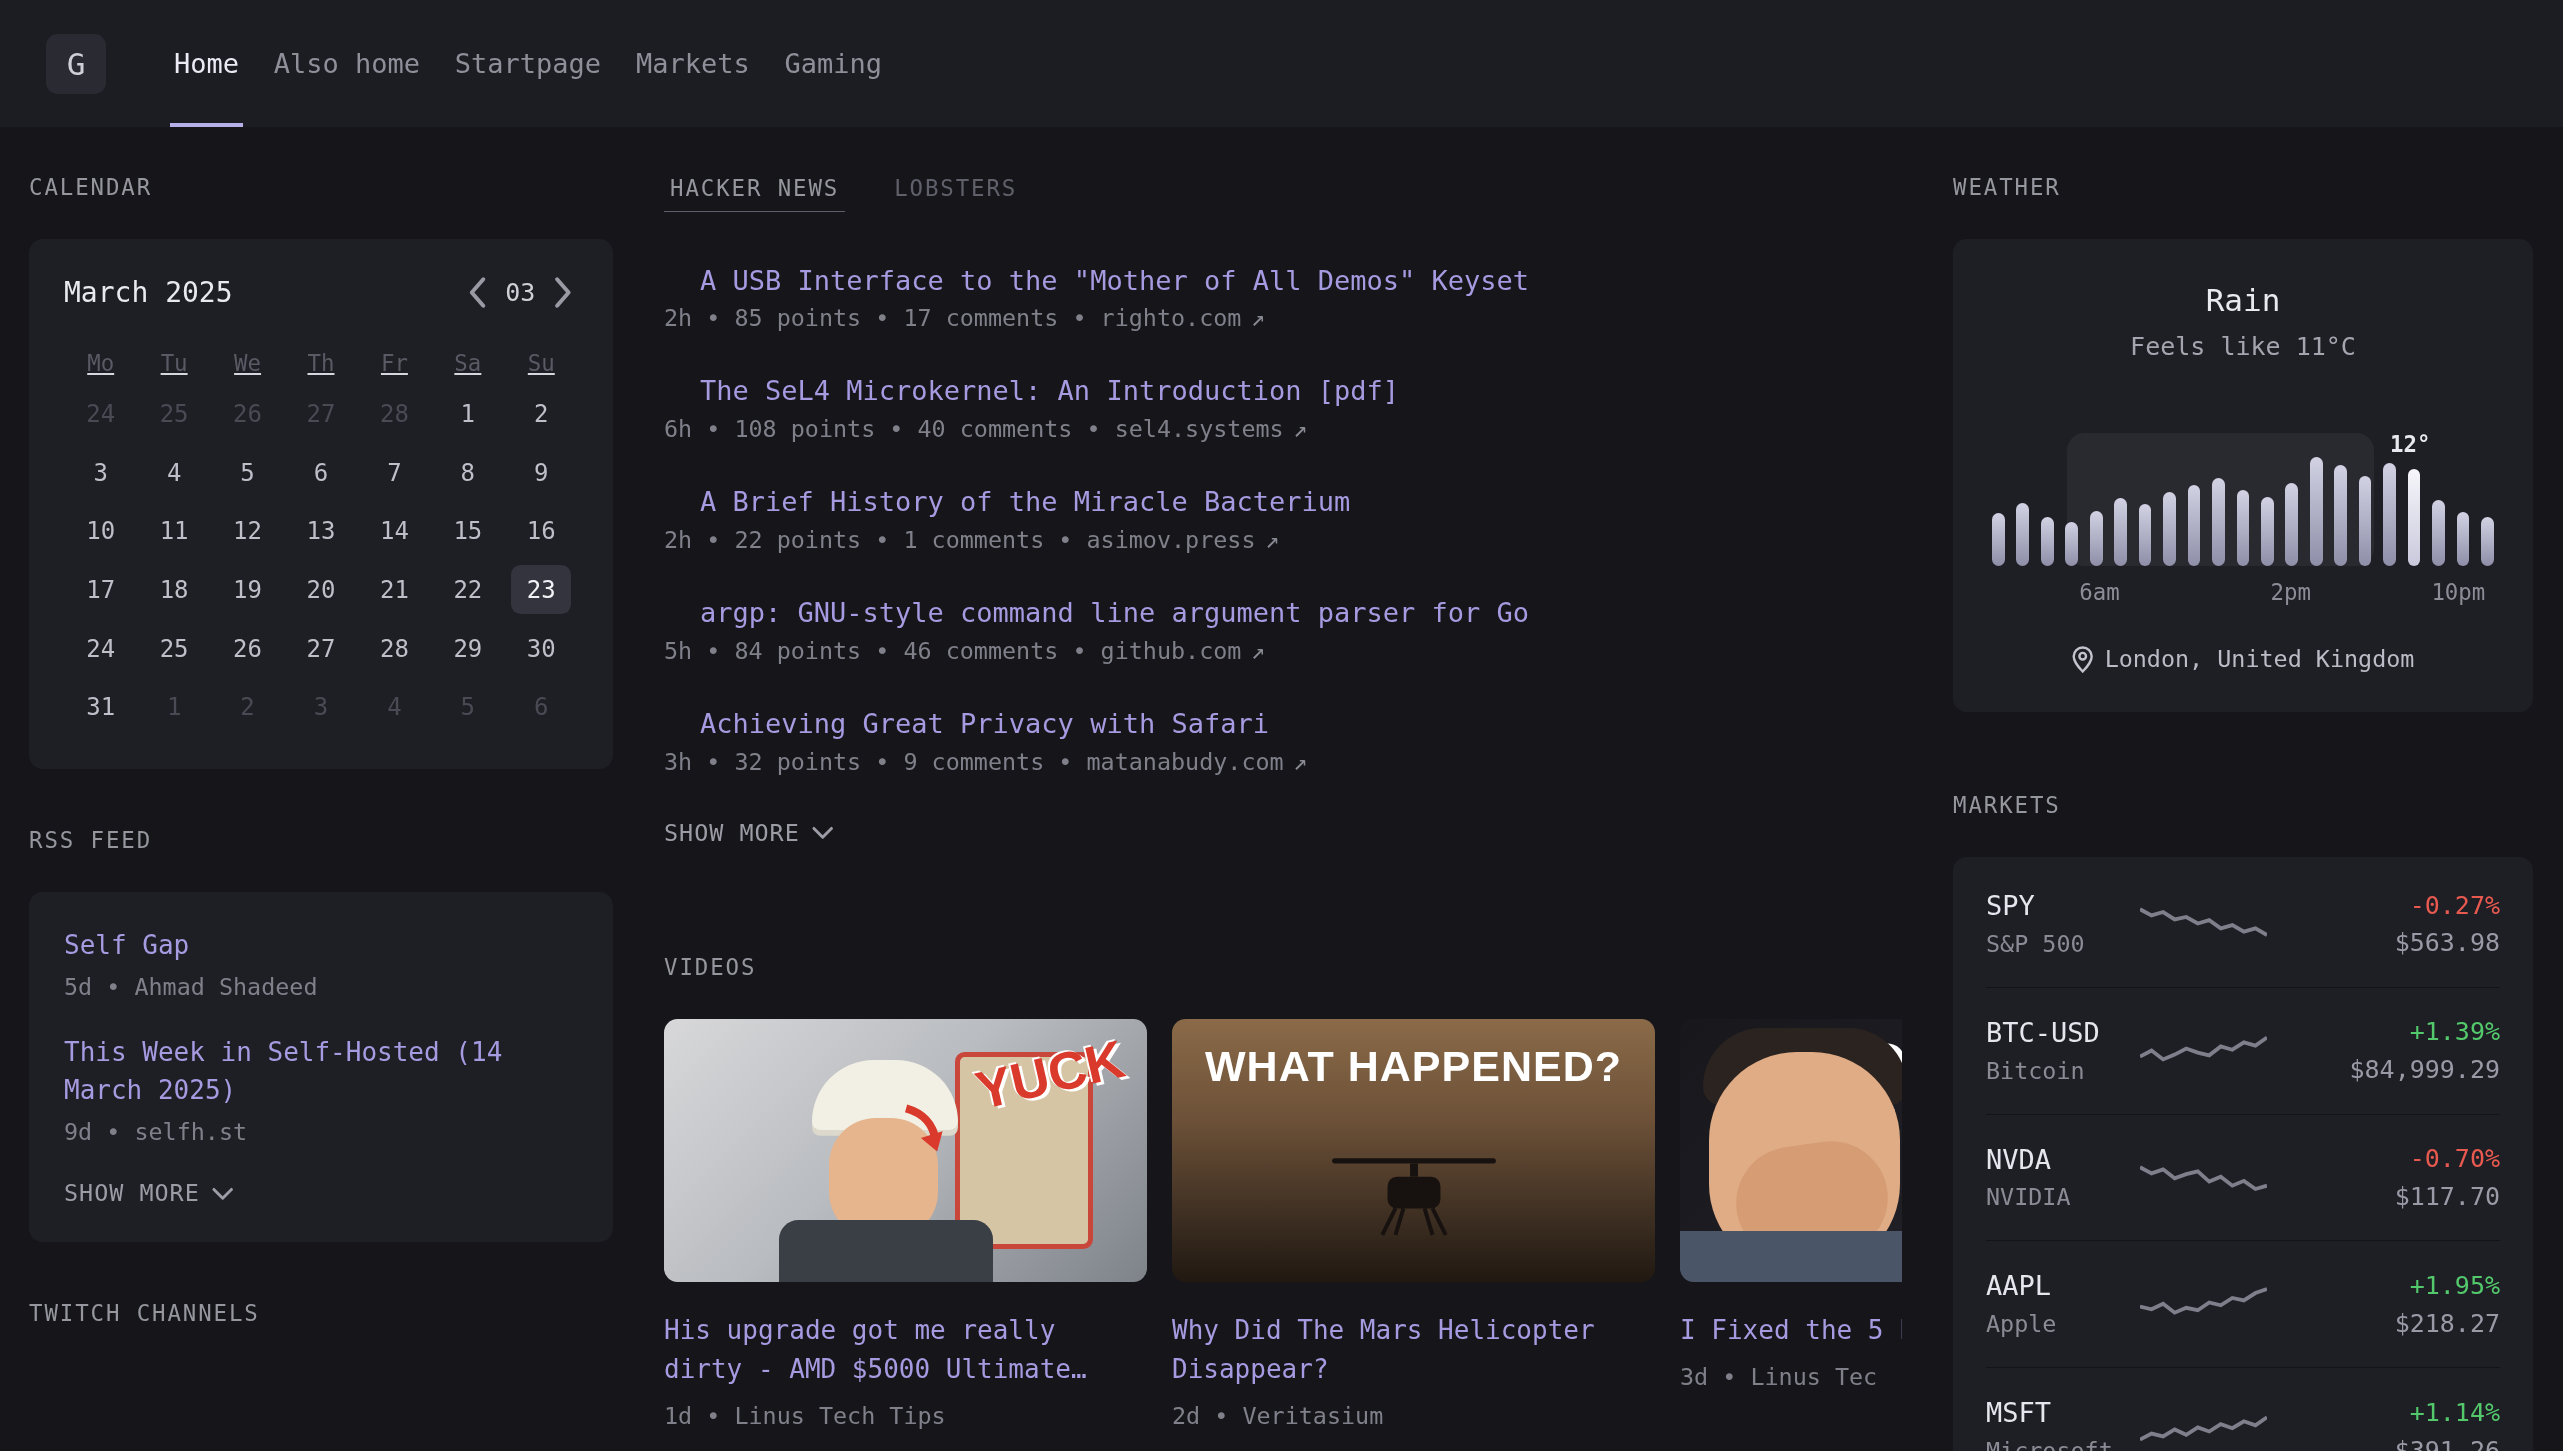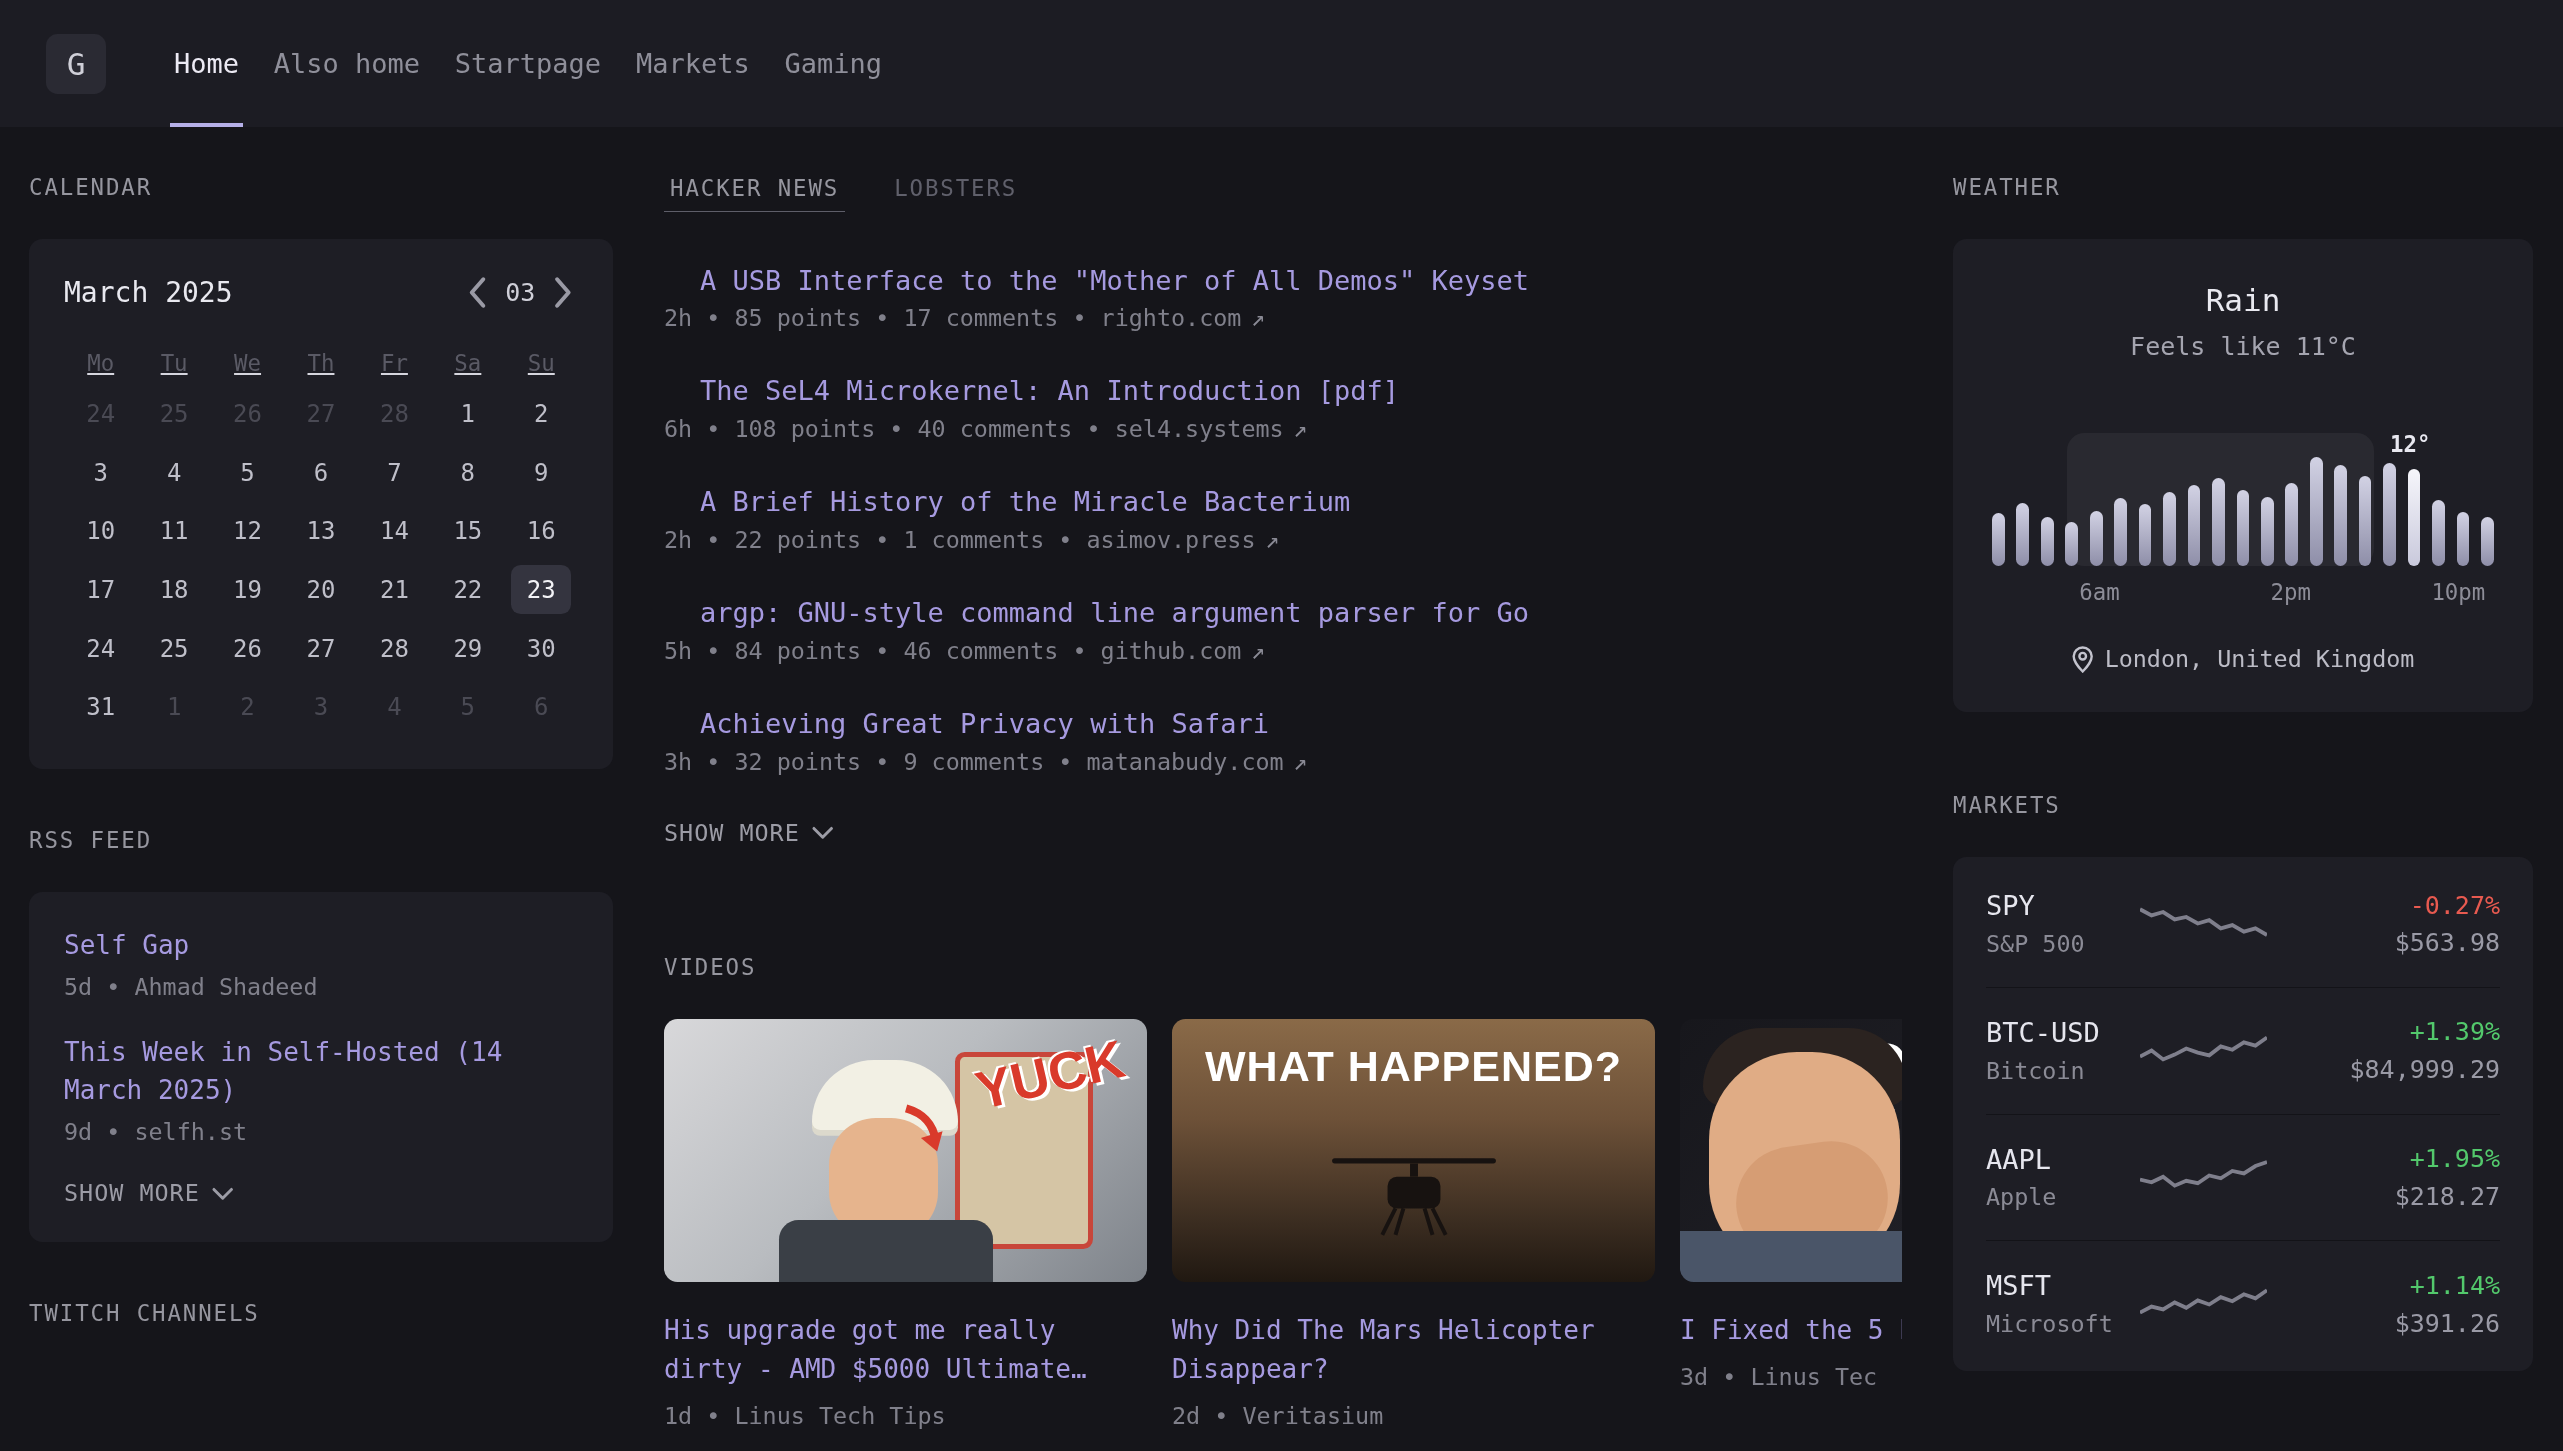--- a/index.html
+++ b/index.html
@@ -397,20 +397,33 @@
           </div>
           <svg class="spark" viewBox="0 0 100 40" preserveAspectRatio="none">
               <polyline points="0.0,24.8 9.1,20.0 18.2,27.0 27.3,23.2 36.4,18.4 45.5,21.6 54.5,23.8 63.6,16.8 72.7,19.4 81.8,13.6 90.9,16.2 100.0,9.8"></polyline>
             </svg>
           <div class="mkt-vals">
             <div class="mkt-change up">+1.39%</div>
             <div class="mkt-price">$84,999.29</div>
           </div>
         </div>
 
+        <div class="mkt-row">
+          <div class="mkt-ids">
+            <div class="mkt-ticker">NVDA</div>
+            <div class="mkt-name">NVIDIA</div>
+          </div>
+          <svg class="spark" viewBox="0 0 100 40" preserveAspectRatio="none">
+              <polyline points="0.0,12.0 9.1,16.8 18.2,13.6 27.3,20.6 36.4,17.4 45.5,15.2 54.5,23.2 63.6,19.4 72.7,26.4 81.8,22.6 90.9,29.0 100.0,26.4"></polyline>
+            </svg>
+          <div class="mkt-vals">
+            <div class="mkt-change down">-0.70%</div>
+            <div class="mkt-price">$117.70</div>
+          </div>
+        </div>
 
         <div class="mkt-row">
           <div class="mkt-ids">
             <div class="mkt-ticker">AAPL</div>
             <div class="mkt-name">Apple</div>
           </div>
           <svg class="spark" viewBox="0 0 100 40" preserveAspectRatio="none">
               <polyline points="0.0,21.6 9.1,23.8 18.2,19.4 27.3,26.4 36.4,22.6 45.5,24.5 54.5,18.4 63.6,20.6 72.7,14.9 81.8,16.8 90.9,11.0 100.0,7.8"></polyline>
             </svg>
           <div class="mkt-vals">

